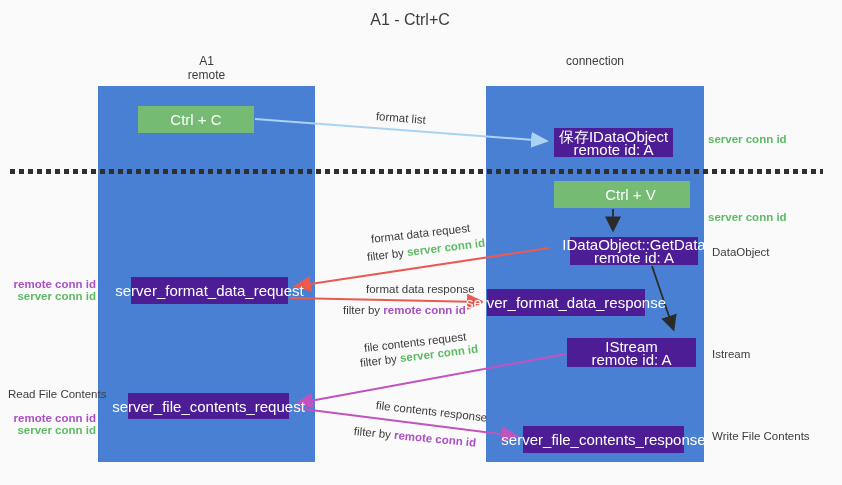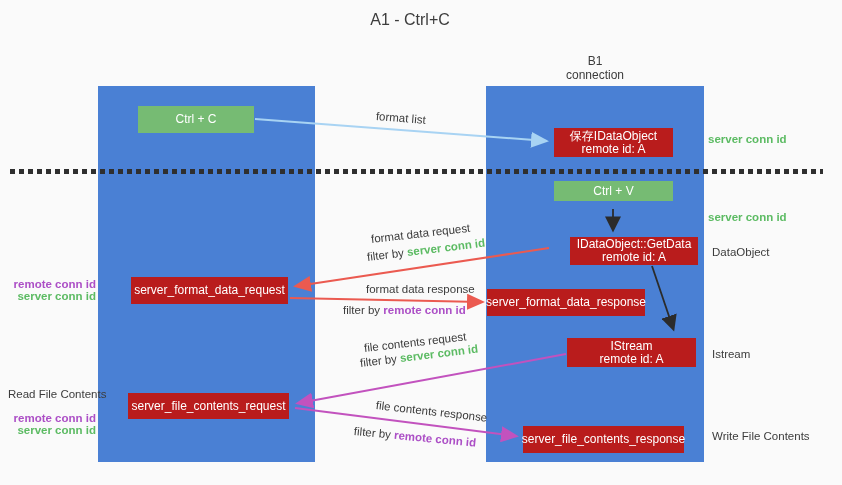--- a/index.html
+++ b/index.html
@@ -14,43 +14,46 @@
   .lane-right{left:486px;top:86px;width:218px;height:376px;}
 
   .lane-header{position:absolute;text-align:center;font-size:12px;color:#3c3c3c;line-height:14px;}
   .lane-header-left{left:98px;top:54px;width:217px;}
   .lane-header-right{left:486px;top:54px;width:218px;}
 
   .dashline{position:absolute;left:10px;top:169px;width:813px;height:5px;
     background:repeating-linear-gradient(90deg,#2f2f2f 0 5px,transparent 5px 9px);}
 
   .node{position:absolute;display:flex;flex-direction:column;align-items:center;justify-content:center;
-    color:#ffffff;font-size:12px;line-height:13px;text-align:center;}
+    color:#ffffff;font-size:15px;line-height:13px;text-align:center;}
   .node.green{background:#76bb73;}
-  .node.orange{background:#b91c1c;}
+  .node.orange{background:#4c1d95;}
 
   .arrow-layer{position:absolute;left:0;top:0;pointer-events:none;}
 
   .mid-label{position:absolute;font-size:11.5px;color:#3c3c3c;white-space:nowrap;transform-origin:left center;}
   .side-label{position:absolute;font-size:11.5px;color:#3c3c3c;white-space:nowrap;}
   .green-bold{color:#5cbb63;font-weight:bold;}
   .purple-bold{color:#ac4fc6;font-weight:bold;}
   .pair{position:absolute;left:0;width:96px;text-align:right;font-size:11.5px;line-height:12px;white-space:nowrap;}
 </style>
 </head>
 <body>
 
 <div class="canvas">
 
   <div class="title-block">
     <div>A1 - Ctrl+C</div>
   </div>
 
+  <div class="lane-header lane-header-left">
+    <div>A1</div>
+    <div>remote</div>
+  </div>
   <div class="lane-header lane-header-right">
-    <div>B1</div>
     <div>connection</div>
   </div>
 
   <div class="lane lane-left"></div>
   <div class="lane lane-right"></div>
 
   <div class="dashline"></div>
 
   <svg class="arrow-layer" width="842" height="485">
     <defs>
@@ -76,21 +79,21 @@
     <line x1="295" y1="408" x2="515" y2="436" stroke="#c252be" stroke-width="2" marker-end="url(#ah-mag)"></line>
   </svg>
 
   <div class="node green" style="left:138px;top:106px;width:116px;height:27px;">
     <div>Ctrl + C</div>
   </div>
   <div class="node orange" style="left:554px;top:128px;width:119px;height:29px;">
     <div>保存IDataObject</div>
     <div>remote id: A</div>
   </div>
-  <div class="node green" style="left:554px;top:181px;width:119px;height:20px;">
+  <div class="node green" style="left:554px;top:181px;width:119px;height:27px;padding-left:17px;">
     <div>Ctrl + V</div>
   </div>
   <div class="node orange" style="left:570px;top:237px;width:128px;height:28px;">
     <div>IDataObject::GetData</div>
     <div>remote id: A</div>
   </div>
   <div class="node orange" style="left:487px;top:289px;width:158px;height:27px;">
     <div>server_format_data_response</div>
   </div>
   <div class="node orange" style="left:131px;top:277px;width:157px;height:27px;">

